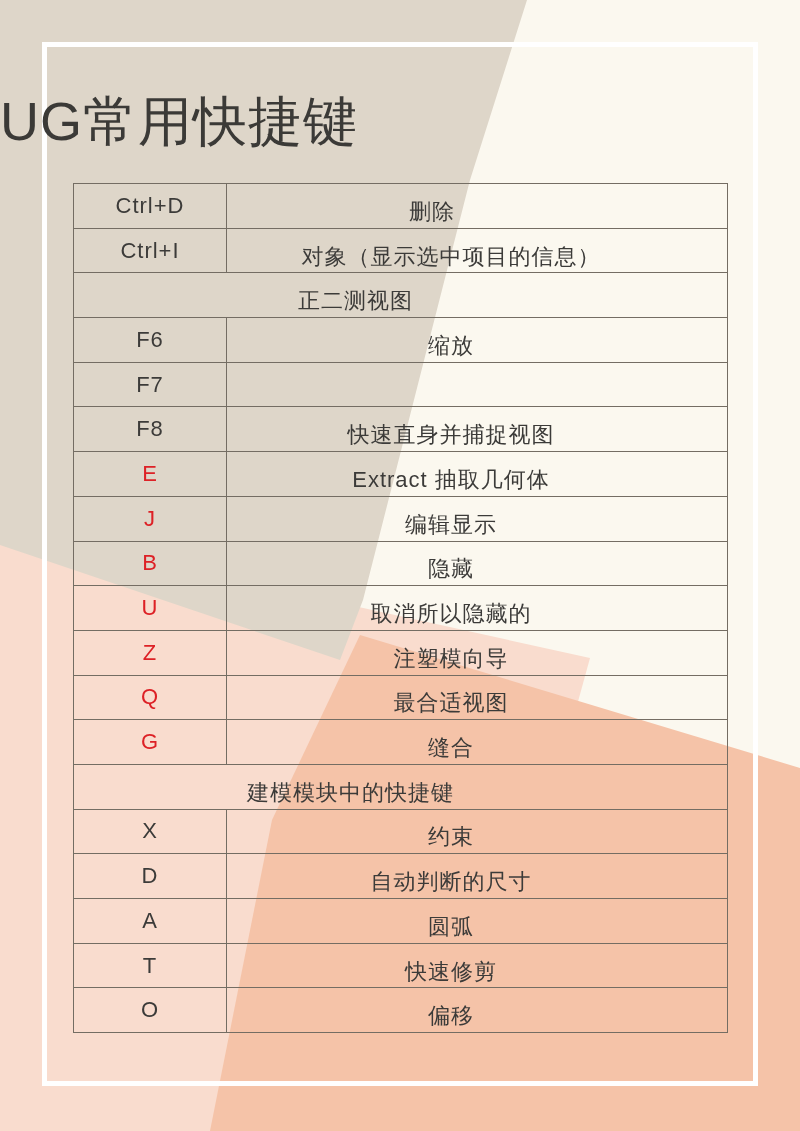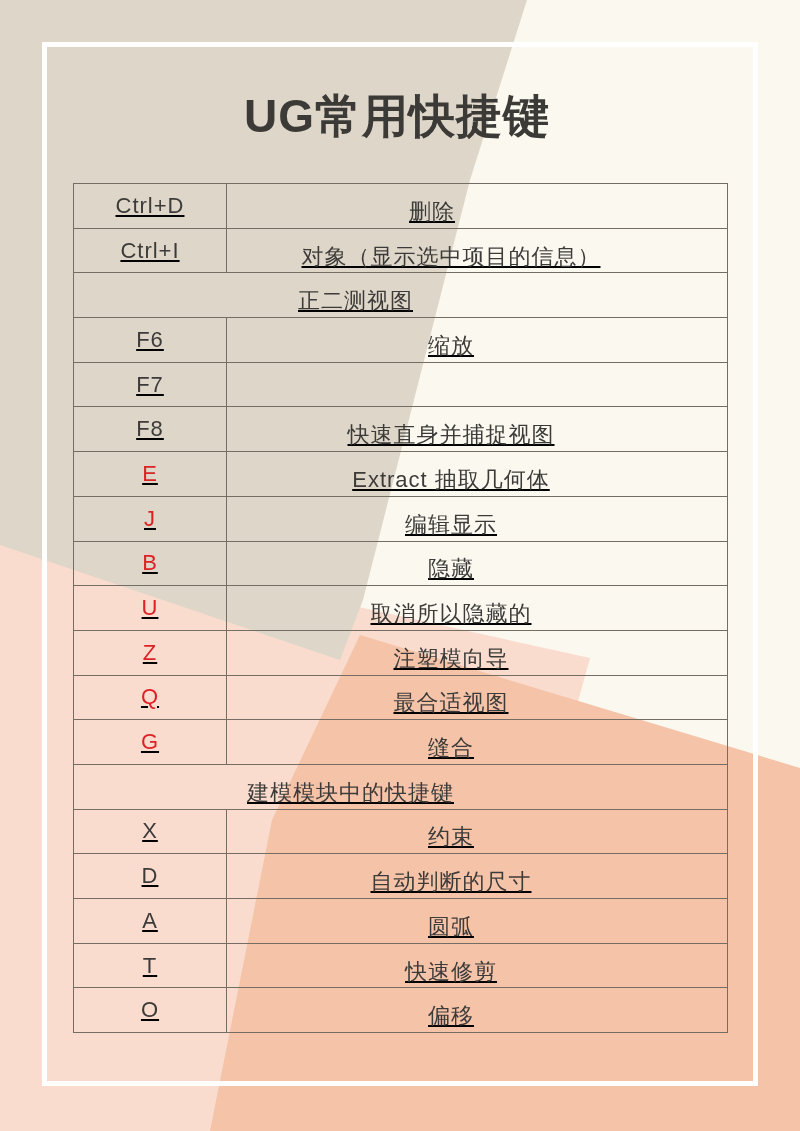--- a/index.html
+++ b/index.html
@@ -9,27 +9,27 @@
   
   .shape{position:absolute;inset:0;width:800px;height:1131px;}
   .shape-pink{background:#f9dcce;clip-path:polygon(0 528px,590px 658px,460px 1131px,0 1131px);}
   .shape-salmon{background:#f5c3a8;clip-path:polygon(360px 635px,800px 768px,800px 1131px,210px 1131px,272px 820px);}
   .shape-taupe{background:#ded6c9;clip-path:polygon(0 0,527px 0,470px 180px,363px 600px,340px 660px,0 545px);}
 
   
   .frame{position:absolute;left:42px;top:42px;width:706px;height:1034px;border:5px solid #ffffff;}
 
   
-  .title{position:absolute;top:86px;left:0;width:794px;text-align:center;
-         font-size:46px;font-weight:bold;color:#3b3a37;letter-spacing:1px;}
+  .title{position:absolute;top:86px;left:0;width:794px;
+         font-size:54px;font-weight:normal;color:#3b3a37;letter-spacing:1px;}
 
   
   .table{position:absolute;left:73px;top:183px;width:655px;height:850px;
          border:1.5px solid #746d63;box-sizing:border-box;
-         display:flex;flex-direction:column;text-decoration:underline;}
+         display:flex;flex-direction:column;}
   .row{flex:1;display:flex;min-height:0;}
   .row + .row{border-top:1.5px solid #746d63;gap:38px;}
   .cell{display:flex;align-items:center;justify-content:center;
         color:#3c3b39;font-size:22px;letter-spacing:1px;white-space:nowrap;}
   .col1{width:153px;border-right:1.5px solid #746d63;box-sizing:border-box;flex:none;}
   .col2{flex:1;}
   .col2 .shift{transform:translateX(-45px);margin-top:12px;}
   .row.merged .col2 .shift{transform:translateX(-50px);}
 </style>
 </head>

